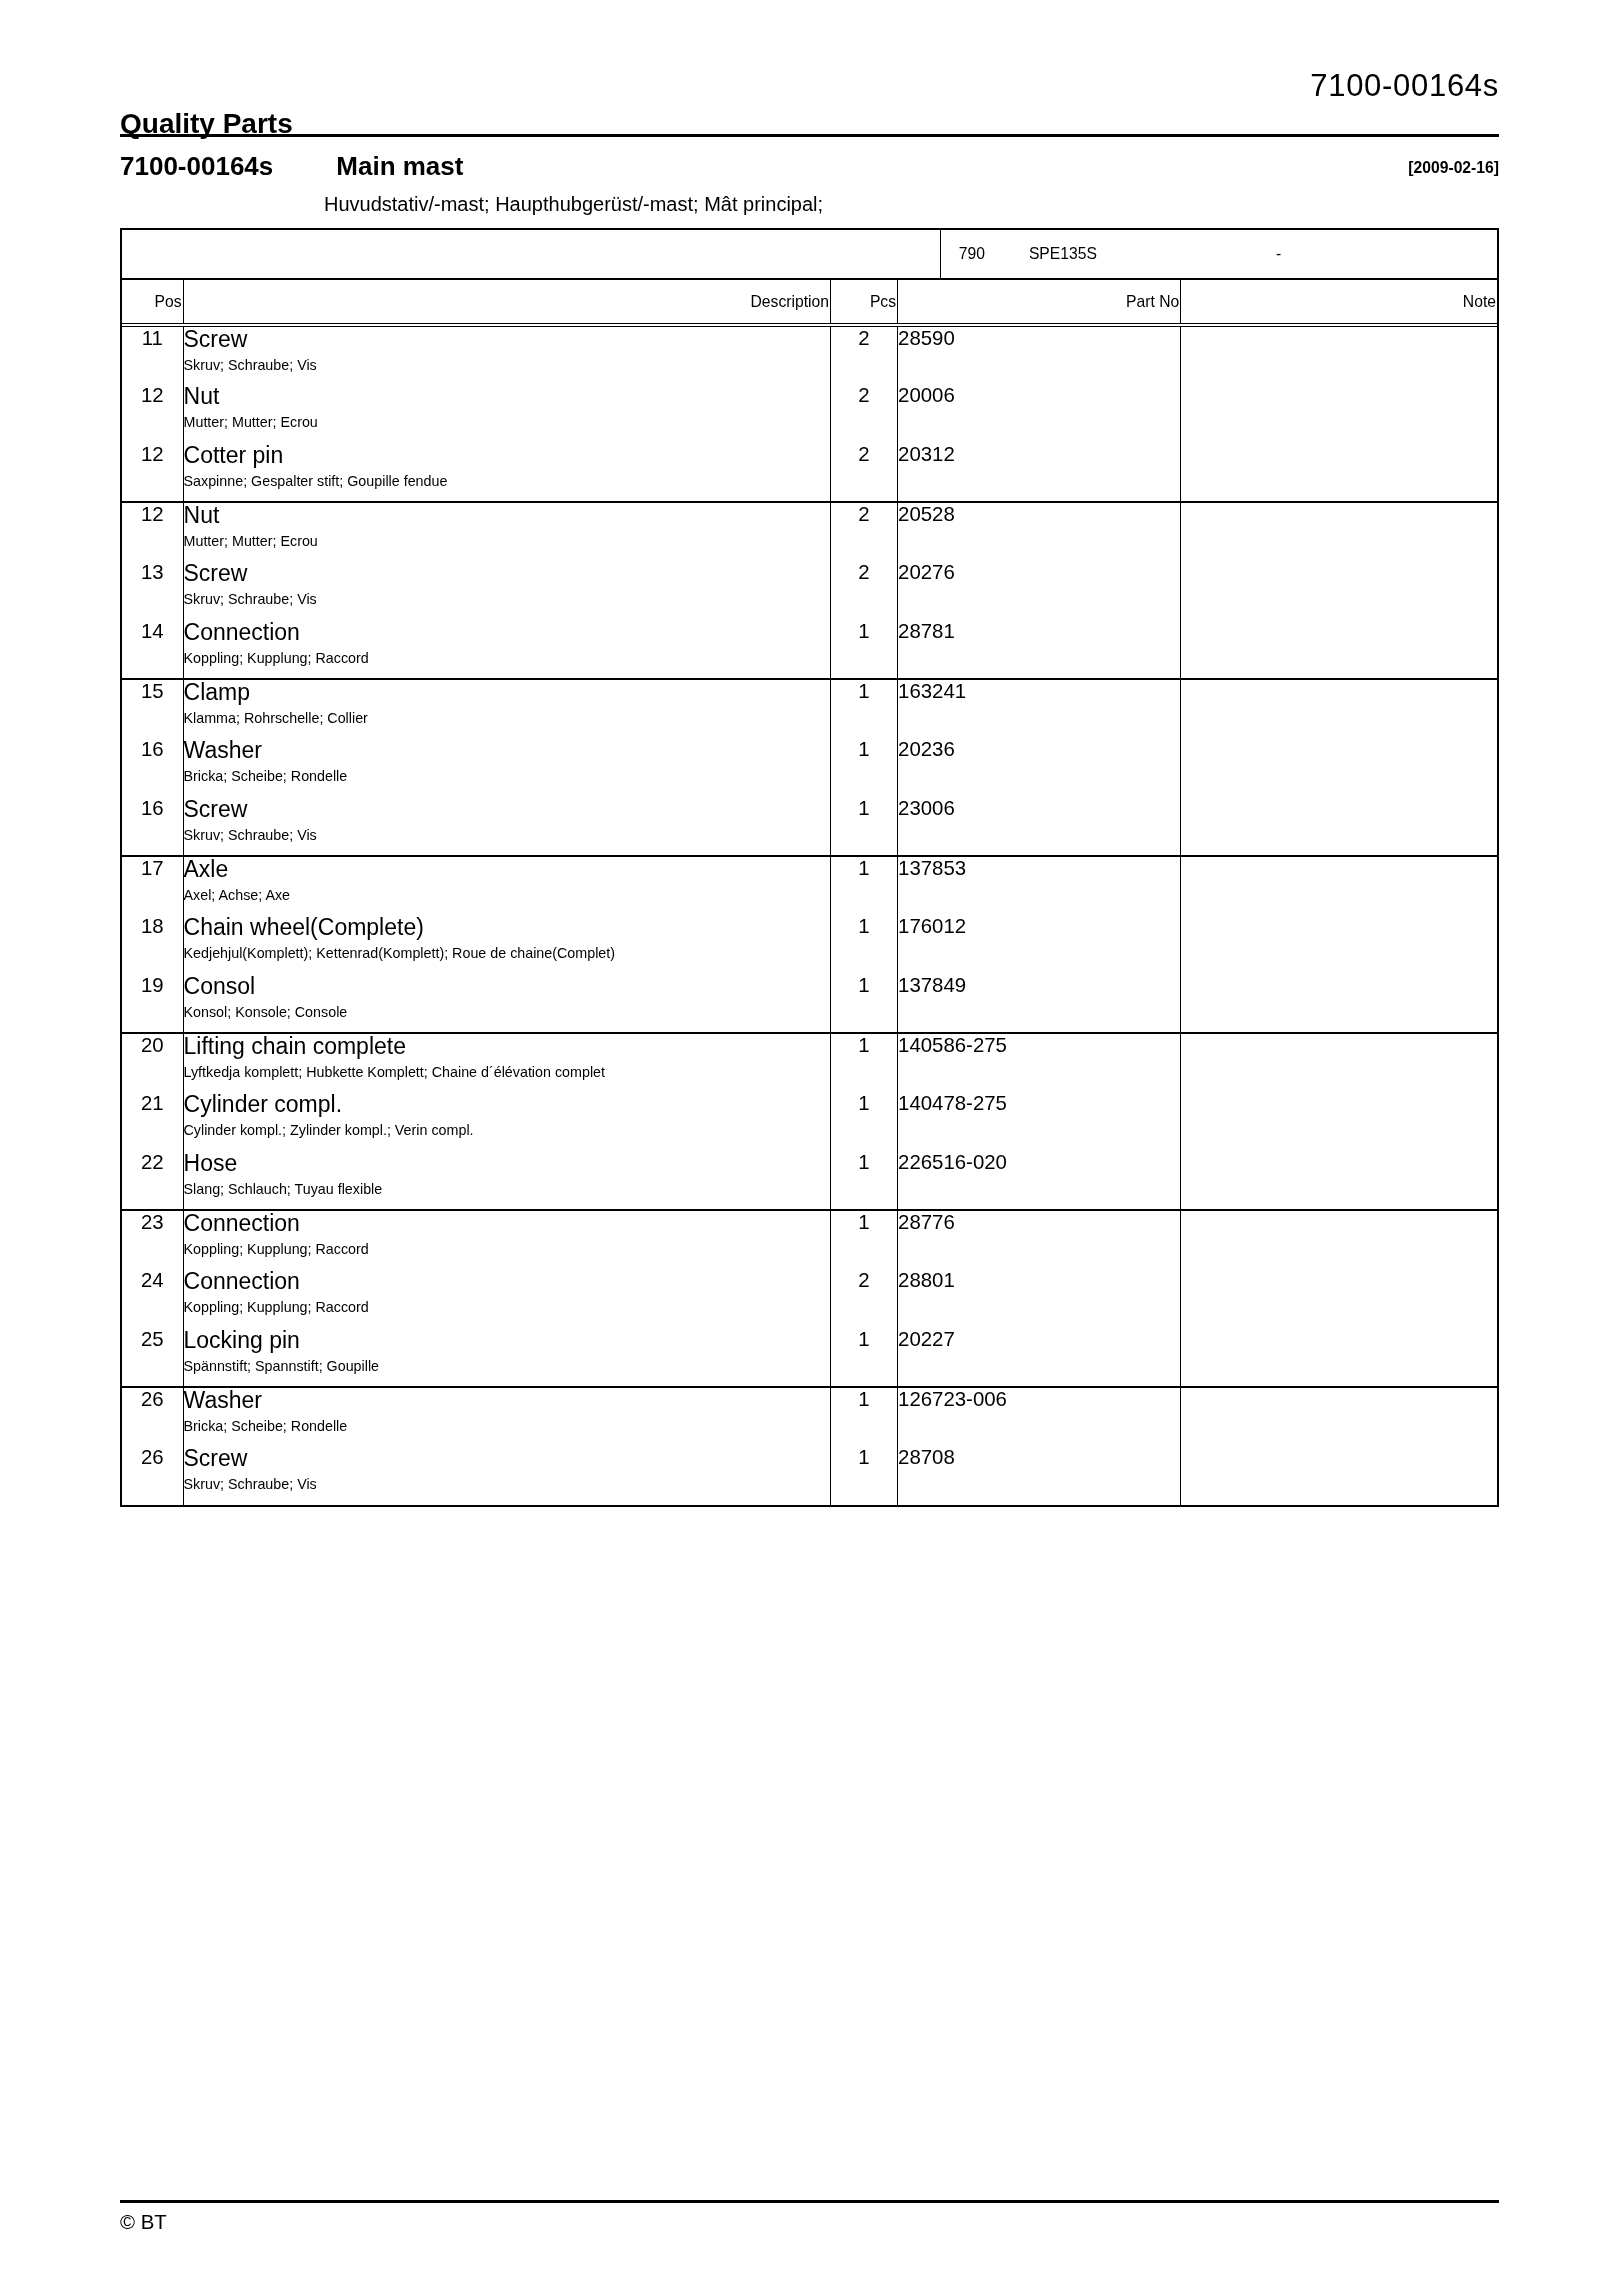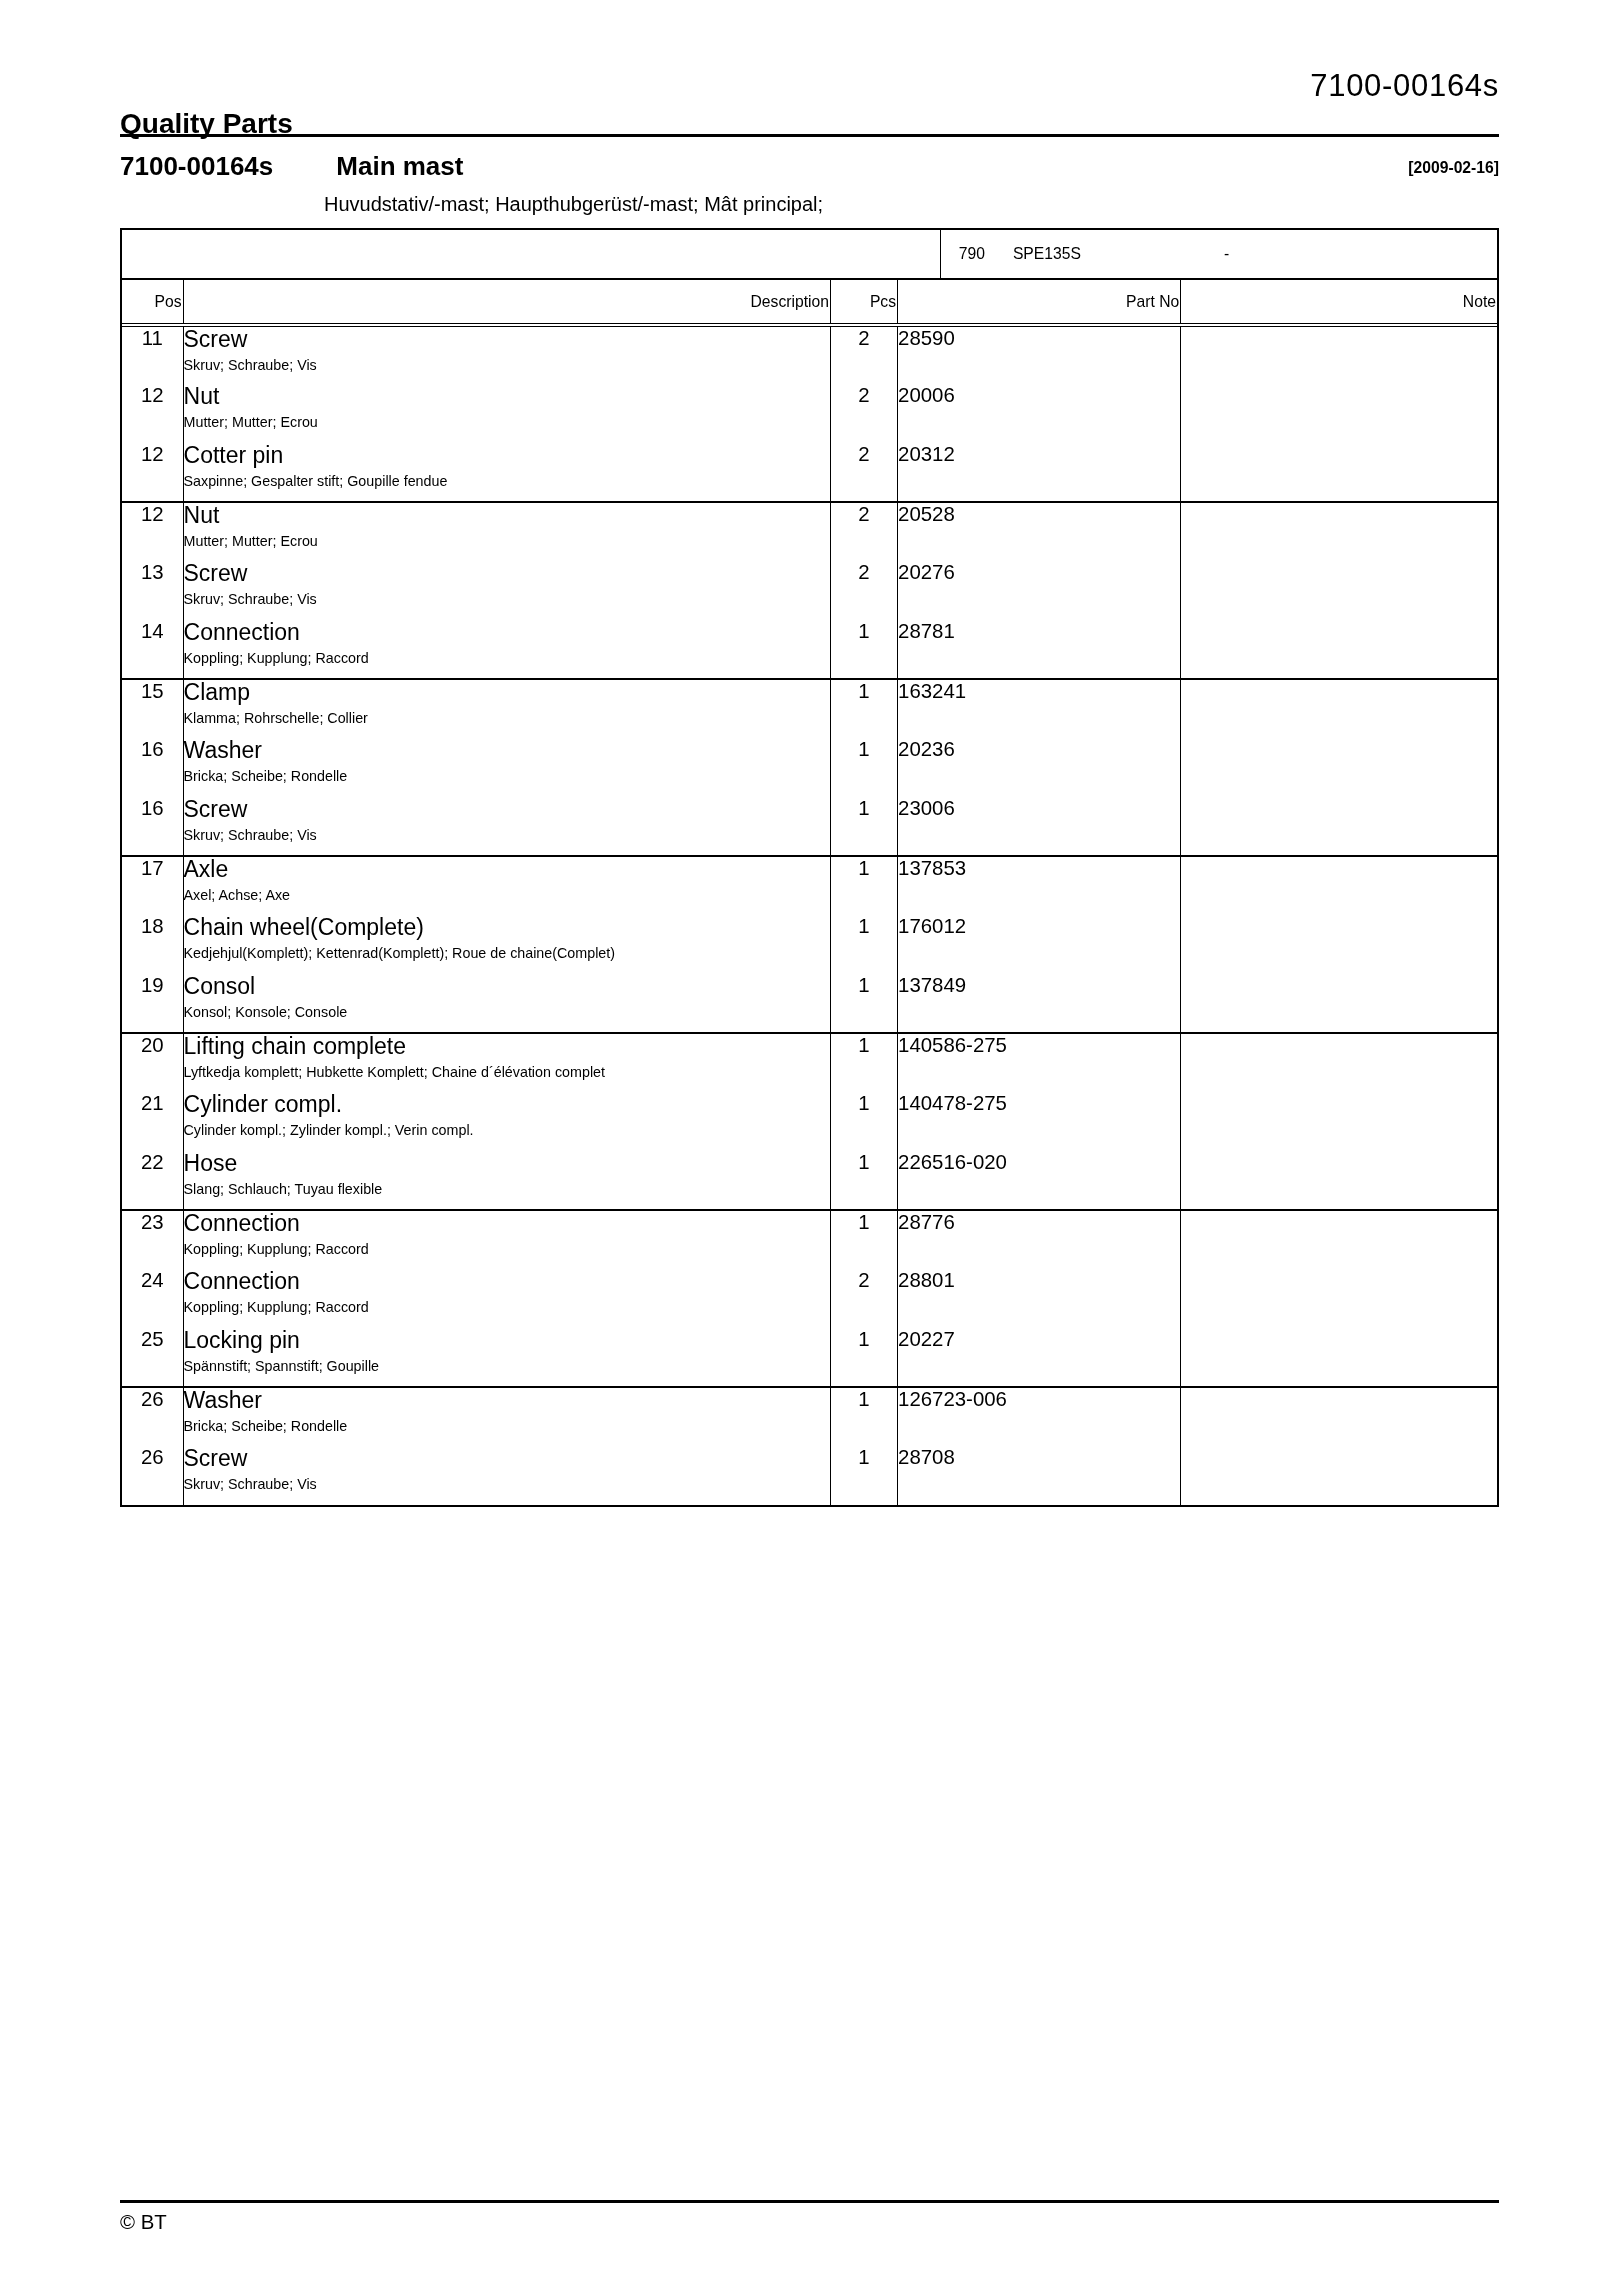--- a/index.html
+++ b/index.html
@@ -85,23 +85,24 @@
   .top-box-left {
     width: 819px;
     box-sizing: border-box;
     border-right: 1.4px solid #000;
   }
   .top-box-right {
     flex: 1;
     display: flex;
     align-items: center;
     font-size: 15.7px;
+    gap: 36px;
   }
   .model-code   { margin-left: 17.7px; }
-  .model-name   { margin-left: 28px; }
+  .model-name   { margin-left: 8px; }
   .serial-range { margin-left: 143px; }
 
   table.parts {
     width: 100%;
     border-collapse: collapse;
     table-layout: fixed;
   }
   table.parts th {
     height: 41px;
     font-size: 15.7px;

